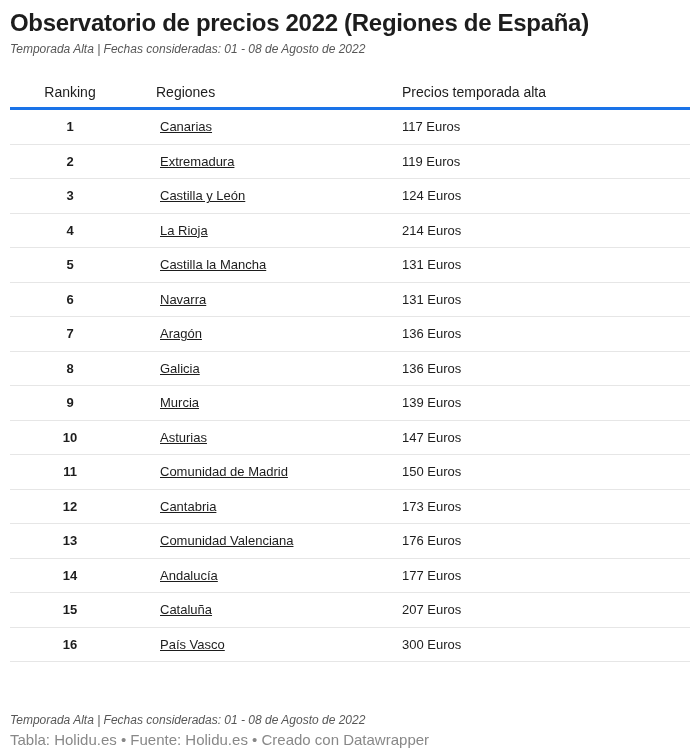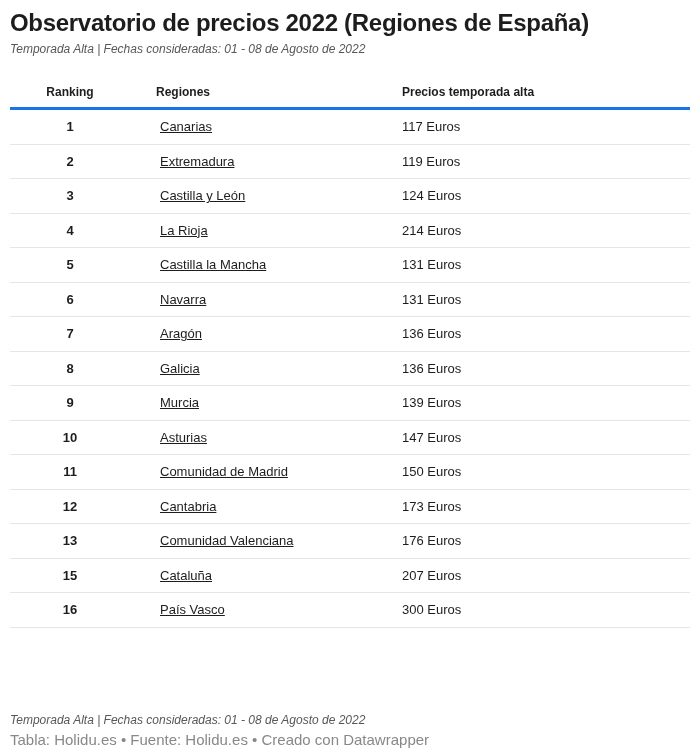--- a/index.html
+++ b/index.html
@@ -2,21 +2,21 @@
 <html><head>
 <meta charset="utf-8">
 <style>
   * { box-sizing: border-box; margin: 0; padding: 0; }
   html, body { width: 700px; height: 756px; background: #ffffff; overflow: hidden; }
   body { font-family: "Liberation Sans", "DejaVu Sans", sans-serif; color: #1d1d1d; position: relative; }
   .title { position: absolute; left: 10px; top: 9px; font-size: 24px; font-weight: bold; color: #1d1d1d; letter-spacing: -0.3px; font-family: "Liberation Sans", sans-serif; }
   .subtitle { position: absolute; left: 10px; top: 42px; font-size: 12px; font-style: italic; color: #575757; }
   .table { position: absolute; left: 10px; top: 76px; width: 680px; border-collapse: collapse; }
   .thead { display: flex; height: 34px; border-bottom: 3px solid #1a73e8; align-items: center; }
-  .th { font-size: 12px; font-weight: bold; color: #1d1d1d; }
+  .th { font-size: 14px; font-weight: normal; color: #1d1d1d; }
   .row { display: flex; height: 34.5px; align-items: center; border-bottom: 1px solid #e6e6e6; }
   .row.last { border-bottom: none; }
   .cell { font-size: 13px; color: #1d1d1d; }
   .cell.rank { font-weight: bold; width: 120px; text-align: center; }
   .cell.region { position: absolute; left: 150px; text-decoration: underline; }
   .cell.price { position: absolute; left: 392px; }
   .row { position: relative; }
   .thead { position: relative; }
   .hrank { position: absolute; left: 0; width: 120px; text-align: center; }
   .hregion { position: absolute; left: 146px; }
@@ -96,20 +96,25 @@
         <span class="cell rank">12</span>
         <span class="cell region">Cantabria</span>
         <span class="cell price">173 Euros</span>
       </div>
       <div class="row">
         <span class="cell rank">13</span>
         <span class="cell region">Comunidad Valenciana</span>
         <span class="cell price">176 Euros</span>
       </div>
       <div class="row">
+        <span class="cell rank">14</span>
+        <span class="cell region">Andalucía</span>
+        <span class="cell price">177 Euros</span>
+      </div>
+      <div class="row">
         <span class="cell rank">15</span>
         <span class="cell region">Cataluña</span>
         <span class="cell price">207 Euros</span>
       </div>
       <div class="row">
         <span class="cell rank">16</span>
         <span class="cell region">País Vasco</span>
         <span class="cell price">300 Euros</span>
       </div>
     </div>

